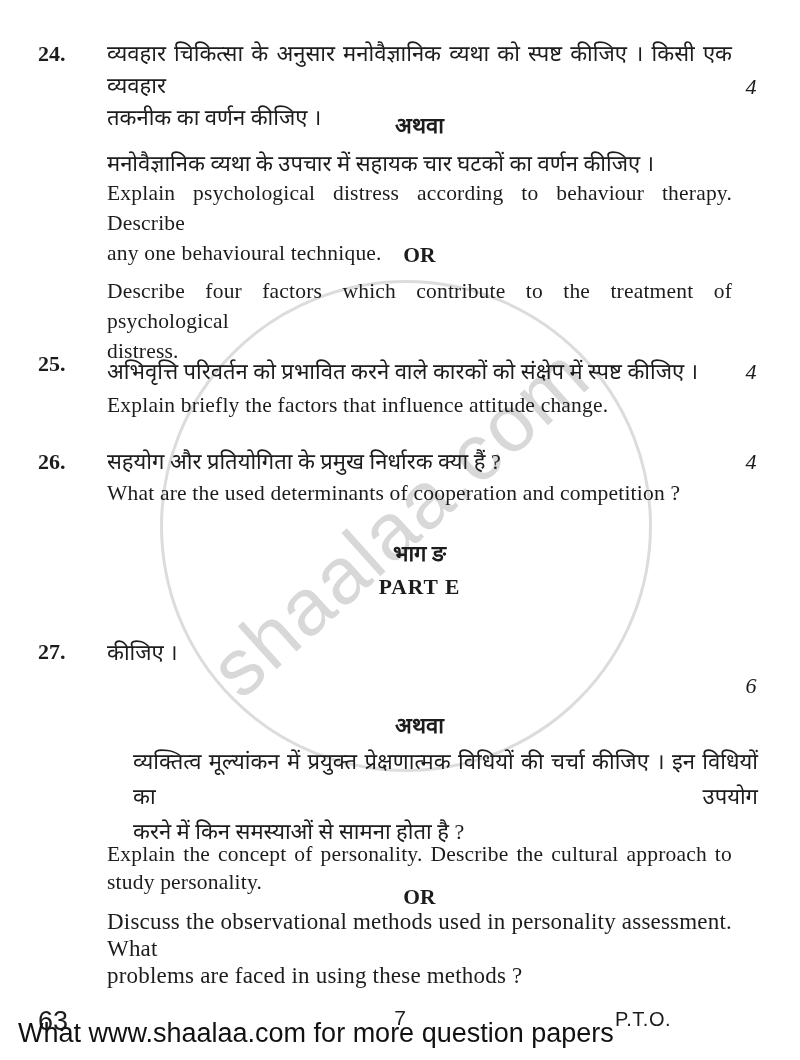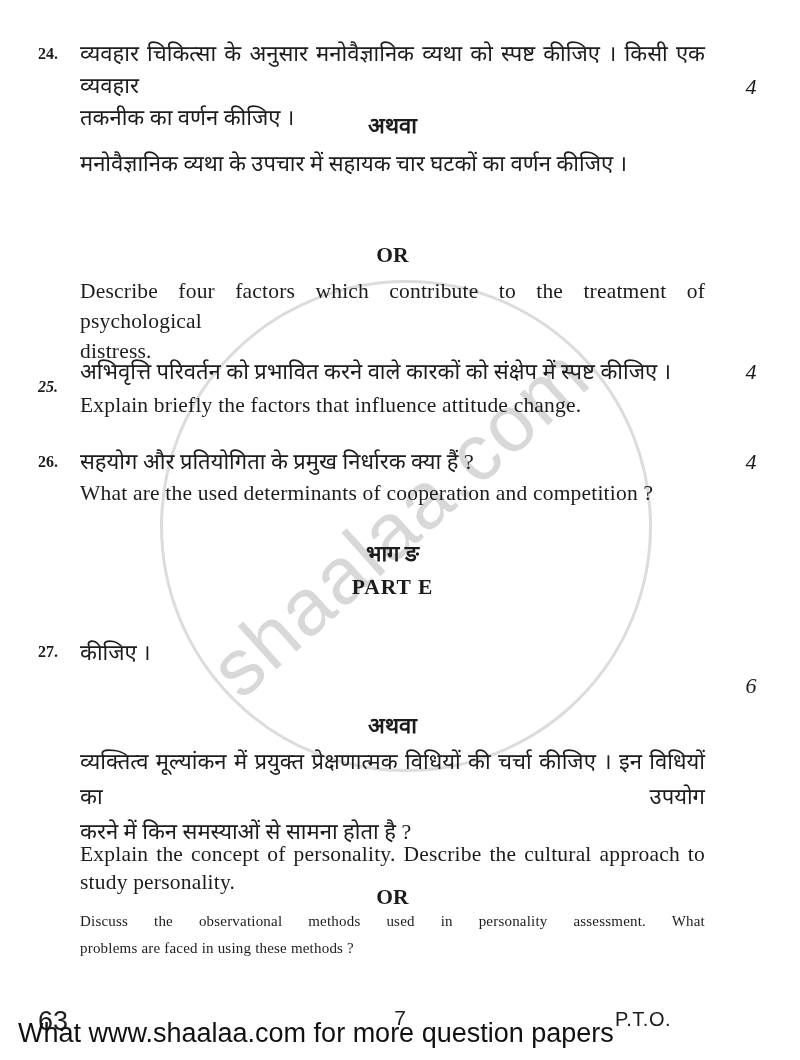--- a/index.html
+++ b/index.html
@@ -17,28 +17,28 @@
   }
   .wm-text{
     position:absolute;left:400px;top:522px;
     transform:translate(-50%,-50%) rotate(-42deg);
     font-family:"Liberation Sans","DejaVu Sans",sans-serif;
     font-size:80px;font-weight:400;letter-spacing:2px;
     color:rgba(162,162,162,0.42);white-space:nowrap;z-index:0;
   }
   
   .content{position:absolute;inset:0;z-index:1;}
-  .blk{position:absolute;left:80px;width:625px;}
-  .qnum{position:absolute;left:38px;width:48px;font-weight:700;font-size:16px;line-height:32px;}
+  .blk{position:absolute;left:107px;width:625px;}
+  .qnum{position:absolute;left:38px;width:48px;font-weight:700;font-size:22px;line-height:32px;}
   .marks{position:absolute;left:738px;width:26px;text-align:center;font-style:italic;font-size:22px;line-height:32px;}
   .hi{font-size:22px;line-height:32px;}
-  .hi2{font-size:22px;line-height:35px;}
+  .hi2{font-size:22px;line-height:35px;margin-left:26px;}
   .en{font-size:21.5px;line-height:30px;letter-spacing:0.2px;}
   .en28{font-size:21.5px;line-height:28px;letter-spacing:0.2px;}
-  .en27{font-size:15px;line-height:27px;letter-spacing:0.2px;}
+  .en27{font-size:23px;line-height:27px;letter-spacing:0.2px;}
   .just{text-align:justify;text-align-last:justify;}
   .center{text-align:center;}
   .bold{font-weight:700;}
   .parte{letter-spacing:1px;}
   
   .ft{position:absolute;font-family:"Liberation Sans","DejaVu Sans",sans-serif;}
   .ft-code{left:38px;top:1006px;font-size:27px;}
   .ft-page{left:0;top:1006px;width:800px;text-align:center;font-size:21px;}
   .ft-pto{left:615px;top:1008px;width:150px;text-align:left;font-size:20px;letter-spacing:0.5px;}
   .ft-promo{left:18px;top:1018px;font-size:27px;color:#111;}
@@ -57,29 +57,33 @@
     <div class="blk hi" style="top:38px;">
       <div class="just">व्यवहार चिकित्सा के अनुसार मनोवैज्ञानिक व्यथा को स्पष्ट कीजिए । किसी एक व्यवहार</div>
       <div>तकनीक का वर्णन कीजिए ।</div>
     </div>
     <div class="marks" style="top:71px;">4</div>
 
     <div class="blk hi center bold" style="top:110px;">अथवा</div>
 
     <div class="blk hi" style="top:148px;">मनोवैज्ञानिक व्यथा के उपचार में सहायक चार घटकों का वर्णन कीजिए ।</div>
 
+    <div class="blk en" style="top:178px;">
+      <div class="just">Explain psychological distress according to behaviour therapy. Describe</div>
+      <div>any one behavioural technique.</div>
+    </div>
 
     <div class="blk en center bold" style="top:240px;">OR</div>
 
     <div class="blk en" style="top:276px;">
       <div class="just">Describe four factors which contribute to the treatment of psychological</div>
       <div>distress.</div>
     </div>
 
-    <div class="qnum" style="top:371px;font-style:italic;">25.</div>
+    <div class="qnum" style="top:348px;">25.</div>
     <div class="blk hi" style="top:356px;">अभिवृत्ति परिवर्तन को प्रभावित करने वाले कारकों को संक्षेप में स्पष्ट कीजिए ।</div>
     <div class="marks" style="top:356px;">4</div>
     <div class="blk en" style="top:390px;">Explain briefly the factors that influence attitude change.</div>
 
     <div class="qnum" style="top:446px;">26.</div>
     <div class="blk hi" style="top:446px;">सहयोग और प्रतियोगिता के प्रमुख निर्धारक क्या हैं ?</div>
     <div class="marks" style="top:446px;">4</div>
     <div class="blk en" style="top:478px;">What are the used determinants of cooperation and competition ?</div>
 
     <div class="blk en center bold parte" style="top:572px;">PART E</div>

